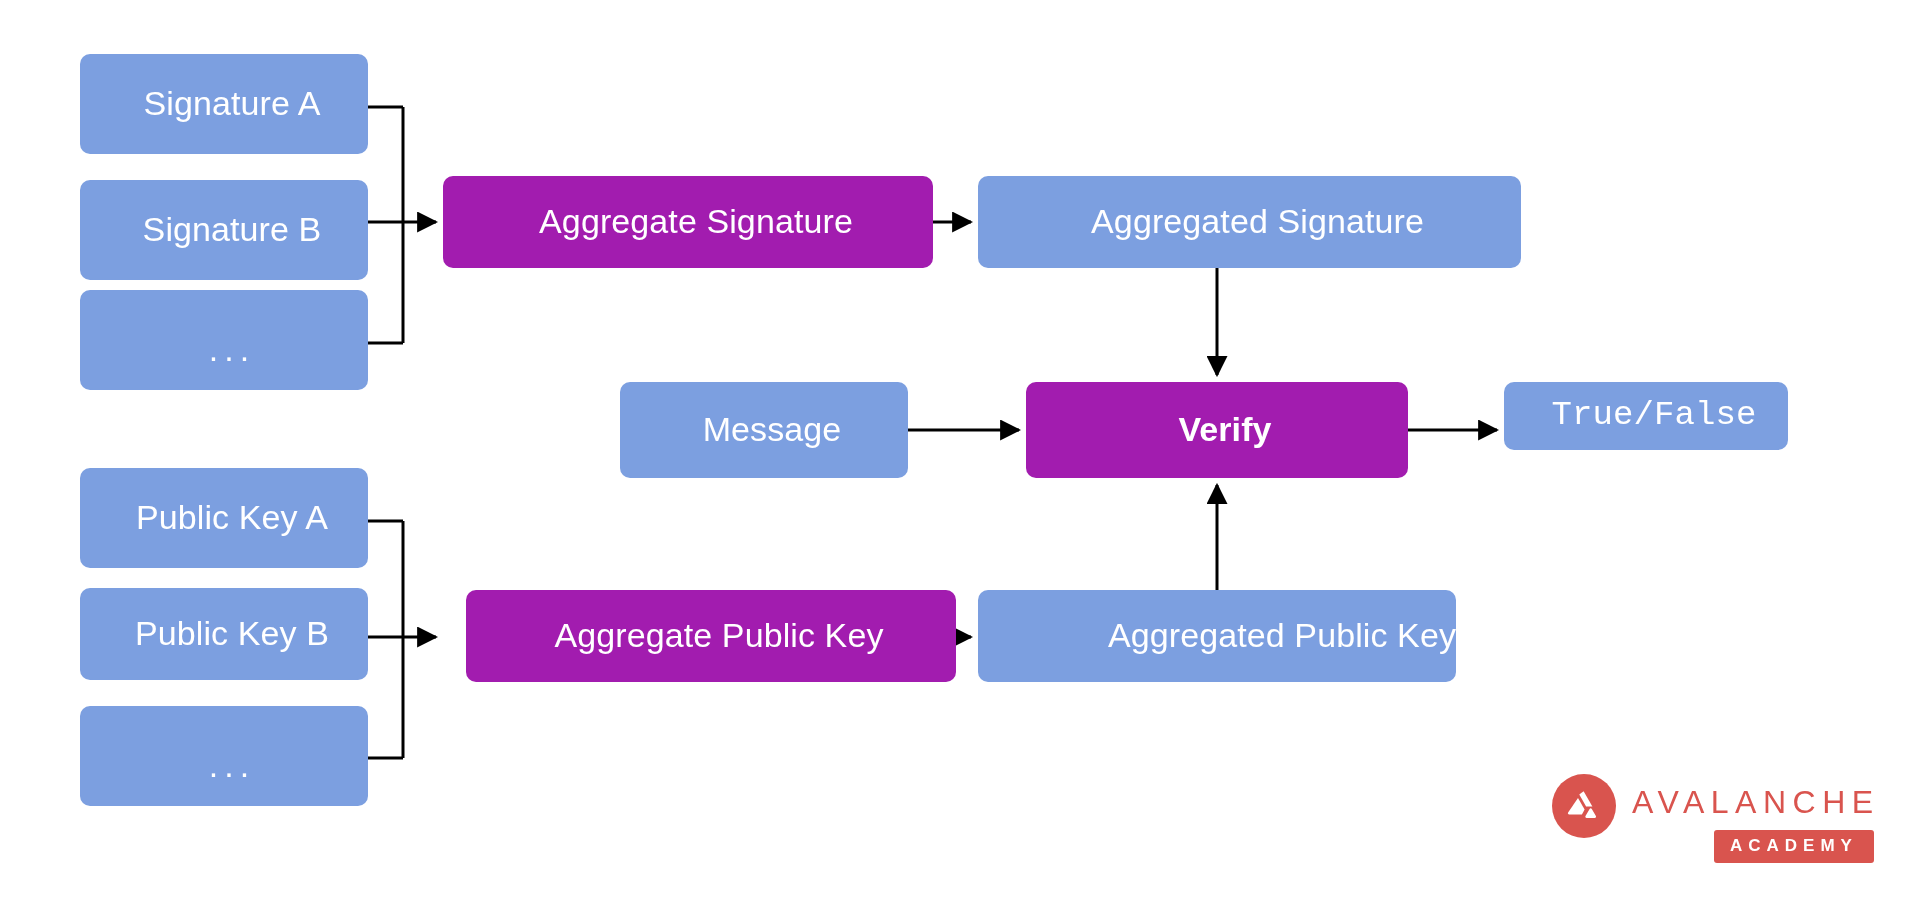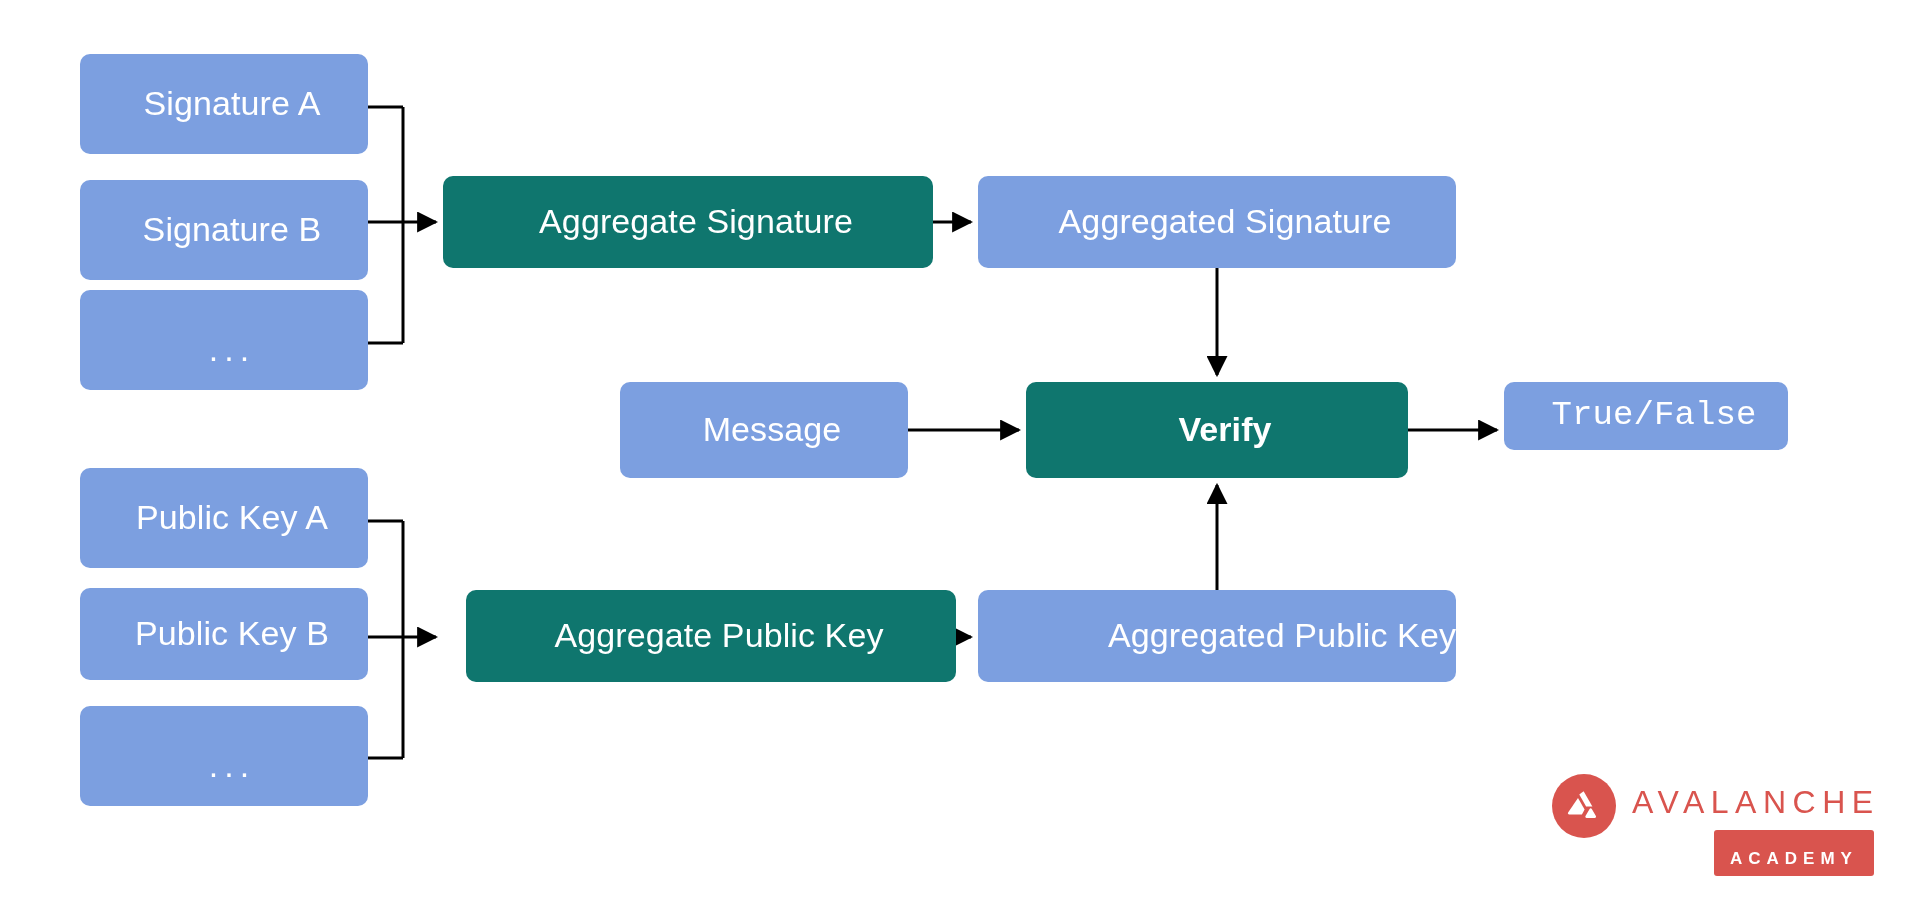--- a/index.html
+++ b/index.html
@@ -28,21 +28,21 @@
     border-radius: 10px;
     color: #ffffff;
     font-size: 34px;
     line-height: 1.1;
     letter-spacing: 0.1px;
     white-space: nowrap;
     user-select: none;
     padding-left: 16px;
   }
   .node.blue  { background: #7c9fe0; }
-  .node.red   { background: #0f766e; }
+  .node.red   { background: #a21caf; }
   .node.bold  { font-weight: bold; }
   .node.dots {
     font-size: 34px;
     align-items: flex-end;
     padding-bottom: 22px;
     letter-spacing: 6px;
   }
   #edges {
     position: absolute;
     left: 0;
@@ -78,21 +78,21 @@
     letter-spacing: 6.5px;
     font-weight: 400;
     white-space: nowrap;
   }
   #logo .academy-chip {
     position: absolute;
     left: 162px;
     top: 60px;
     background: #d9544e;
     border-radius: 3px;
-    padding: 19px 16px 7px 16px;
+    padding: 6px 16px 7px 16px;
   }
   #logo .academy-chip span {
     color: #ffffff;
     font-size: 17px;
     letter-spacing: 6px;
     font-weight: bold;
     white-space: nowrap;
   }
 </style>
 </head>
@@ -155,21 +155,21 @@
   </div>
 
   <div class="node blue dots" style="left:80px; top:290px; width:288px; height:100px;">
     <span>...</span>
   </div>
 
   <div class="node red" style="left:443px; top:176px; width:490px; height:92px;">
     <span>Aggregate Signature</span>
   </div>
 
-  <div class="node blue" style="left:978px; top:176px; width:478px; height:92px;">
+  <div class="node blue" style="left:978px; top:176px; width:543px; height:92px;">
     <span>Aggregated Signature</span>
   </div>
 
   <div class="node blue" style="left:620px; top:382px; width:288px; height:96px;">
     <span>Message</span>
   </div>
 
   <div class="node red bold" style="left:1026px; top:382px; width:382px; height:96px;">
     <span>Verify</span>
   </div>

